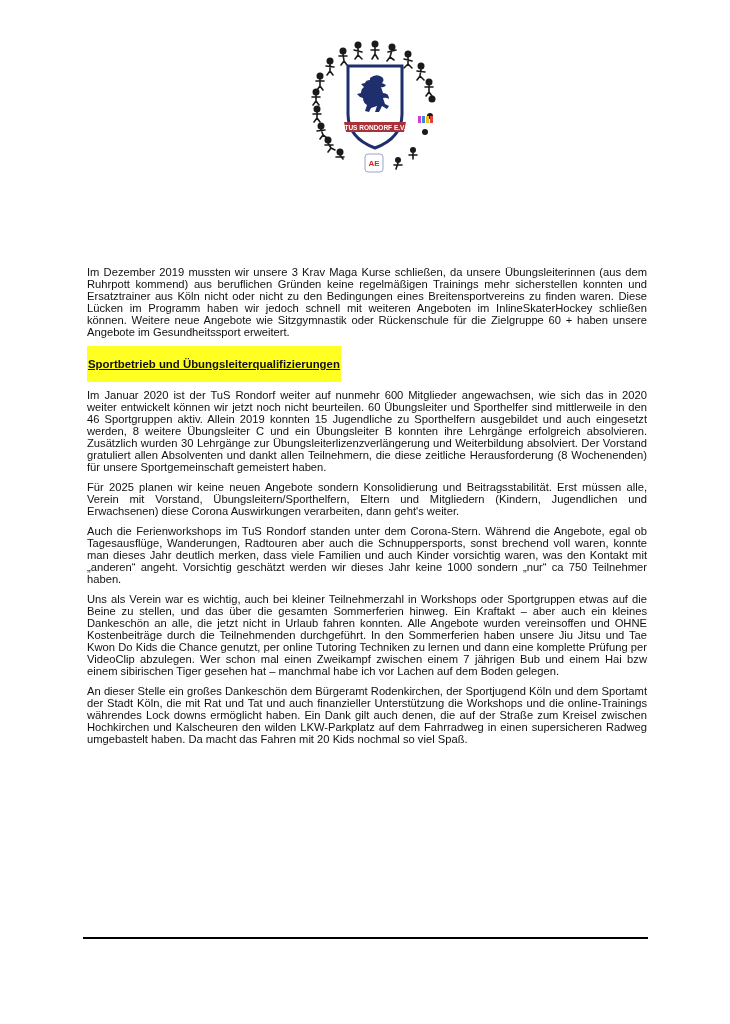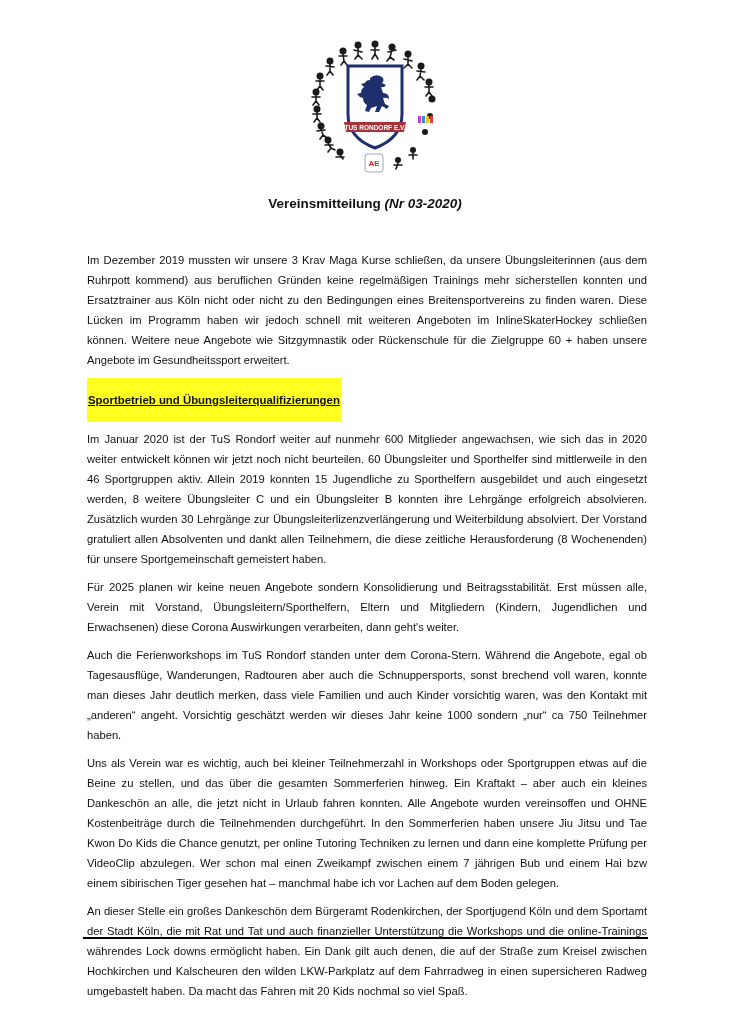--- a/index.html
+++ b/index.html
@@ -43,24 +43,24 @@
       left: 87px;
       top: 244px;
       font-family: "DejaVu Sans", sans-serif;
       font-size: 11px;
       font-weight: bold;
       letter-spacing: -0.2px;
     }
     .content {
       position: absolute;
       left: 87px;
-      top: 250px;
+      top: 266px;
       width: 560px;
       font-size: 11.2px;
-      line-height: 20px;
+      line-height: 12px;
     }
     .content p {
       margin: 0 0 8px 0;
       text-align: justify;
     }
     .section-heading {
       display: inline-block;
       background: #ffff22;
       font-weight: bold;
       text-decoration: underline;
@@ -144,24 +144,20 @@
       <path d="M70 42 q6 -5 12 -1 q3 3 0 6 l4 2 q-2 3 -5 2 l2 6 q6 0 6 6 q-3 -2 -6 -1 l2 6 l4 2 l-2 3 l-5 -3 l-3 6 l-4 0 l2 -6 l-6 2 l-2 4 l-4 -1 l2 -6 q-4 -2 -4 -7 q-4 -1 -6 -4 l4 -1 q0 -4 3 -6 l-3 -3 l4 -1 q1 -3 5 -3 z" fill="#1f2f6e"></path>
       <path d="M44 86 L106 86 L104 96 L46 96 Z" fill="#a8323a"></path>
       <text x="75" y="94" text-anchor="middle" font-size="6.5" font-weight="bold" fill="#ffffff" font-family="Liberation Sans, sans-serif">TUS RONDORF E.V.</text>
     </g>
     <g>
       <rect x="65" y="118" width="18" height="18" rx="3" fill="#ffffff" stroke="#9aa6c8" stroke-width="1"></rect>
       <text x="74" y="130" text-anchor="middle" font-size="8" font-weight="bold" fill="#d02a2a" font-family="Liberation Sans, sans-serif">AE</text>
     </g>
   </svg>
 
-  <div class="doc-title">
-    <span>Vereinsmitteilung</span>
-    <span class="nr">(Nr 03-2020)</span>
-  </div>
 
 
   <div class="content">
     <p>Im Dezember 2019 mussten wir unsere 3 Krav Maga Kurse schließen, da unsere Übungsleiterinnen (aus dem Ruhrpott kommend) aus beruflichen Gründen keine regelmäßigen Trainings mehr sicherstellen konnten und Ersatztrainer aus Köln nicht oder nicht zu den Bedingungen eines Breitensportvereins zu finden waren. Diese Lücken im Programm haben wir jedoch schnell mit weiteren Angeboten im InlineSkaterHockey schließen können. Weitere neue Angebote wie Sitzgymnastik oder Rückenschule für die Zielgruppe 60 + haben unsere Angebote im Gesundheitssport erweitert.</p>
 
     <div class="section-heading">Sportbetrieb und Übungsleiterqualifizierungen</div>
 
     <p>Im Januar 2020 ist der TuS Rondorf weiter auf nunmehr 600 Mitglieder angewachsen, wie sich das in 2020 weiter entwickelt können wir jetzt noch nicht beurteilen. 60 Übungsleiter und Sporthelfer sind mittlerweile in den 46 Sportgruppen aktiv. Allein 2019 konnten 15 Jugendliche zu Sporthelfern ausgebildet und auch eingesetzt werden, 8 weitere Übungsleiter C und ein Übungsleiter B konnten ihre Lehrgänge erfolgreich absolvieren. Zusätzlich wurden 30 Lehrgänge zur Übungsleiterlizenzverlängerung und Weiterbildung absolviert. Der Vorstand gratuliert allen Absolventen und dankt allen Teilnehmern, die diese zeitliche Herausforderung (8 Wochenenden) für unsere Sportgemeinschaft gemeistert haben.</p>
     <p>Für 2025 planen wir keine neuen Angebote sondern Konsolidierung und Beitragsstabilität. Erst müssen alle, Verein mit Vorstand, Übungsleitern/Sporthelfern, Eltern und Mitgliedern (Kindern, Jugendlichen und Erwachsenen) diese Corona Auswirkungen verarbeiten, dann geht's weiter.</p>
     <p>Auch die Ferienworkshops im TuS Rondorf standen unter dem Corona-Stern. Während die Angebote, egal ob Tagesausflüge, Wanderungen, Radtouren aber auch die Schnuppersports, sonst brechend voll waren, konnte man dieses Jahr deutlich merken, dass viele Familien und auch Kinder vorsichtig waren, was den Kontakt mit „anderen“ angeht. Vorsichtig geschätzt werden wir dieses Jahr keine 1000 sondern „nur“ ca 750 Teilnehmer haben.</p>

